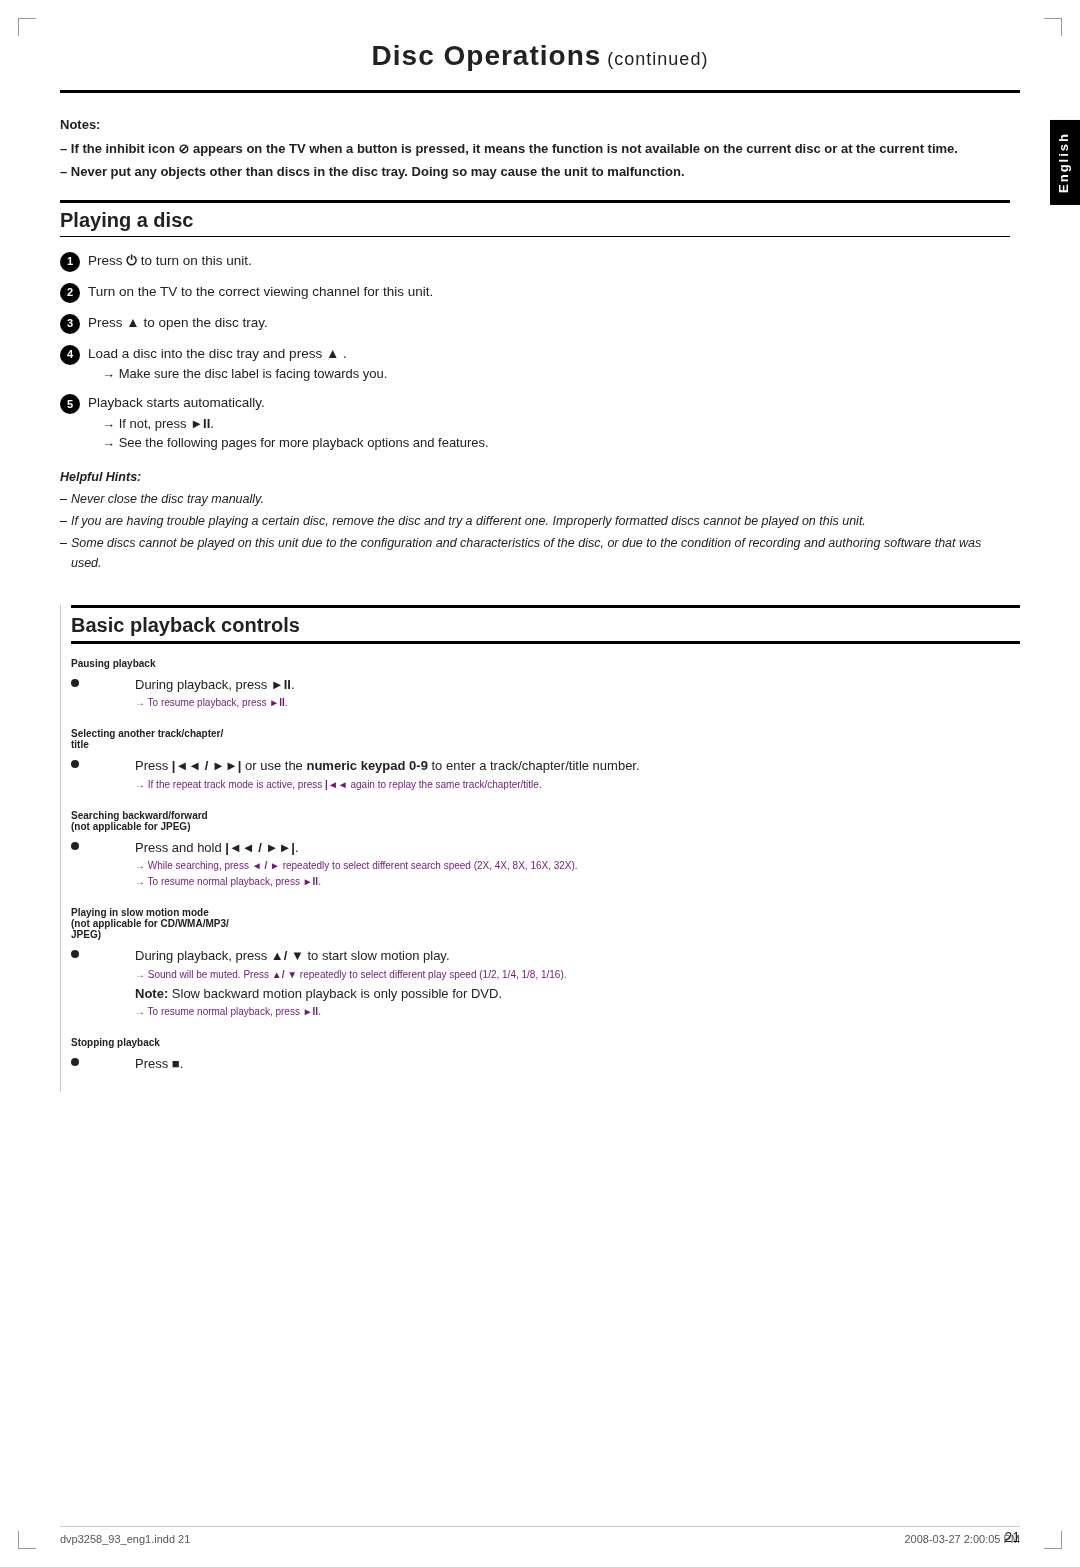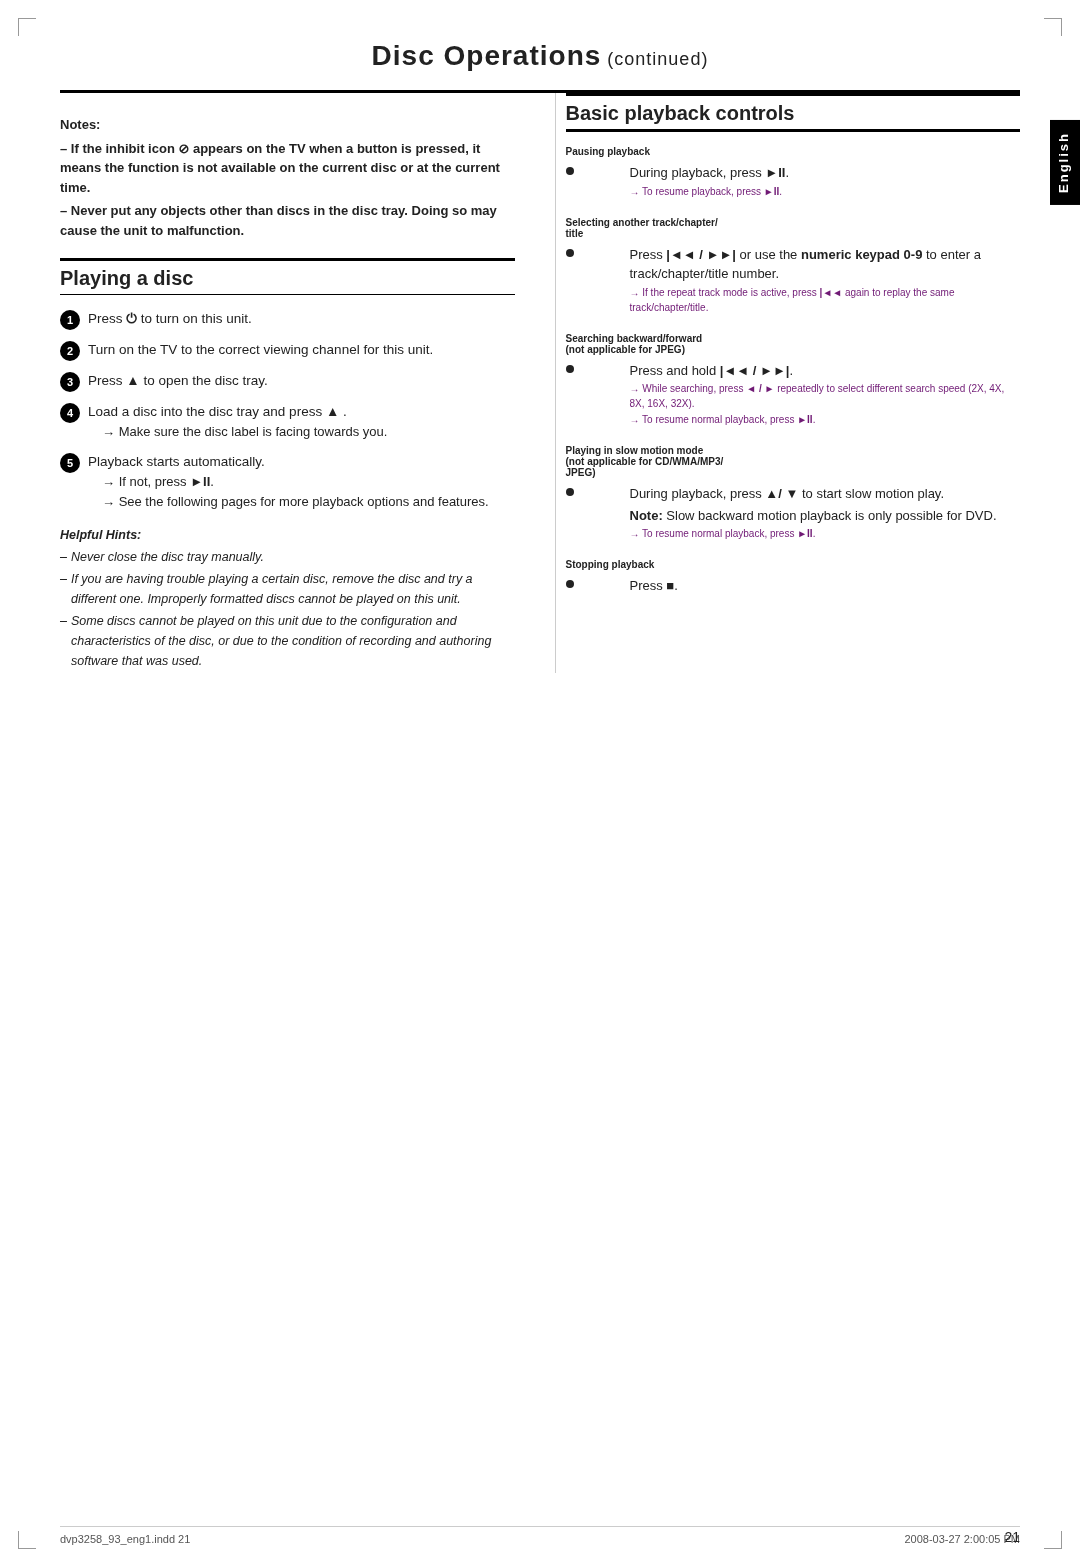--- a/index.html
+++ b/index.html
@@ -45,21 +45,21 @@
       margin: 0 60px 0 60px;
     }
     .page-title span.continued {
       font-size: 18px;
       font-weight: normal;
     }
 
     
     .content-area {
       display: flex;
-      flex-direction: row;
+      flex-direction: column;
       padding: 0 60px;
       gap: 30px;
       margin-top: 0;
     }
 
     .left-col {
       flex: 1 1 0;
       padding-right: 10px;
       padding-top: 22px;
     }
@@ -396,20 +396,21 @@
           </div>
         </div>
       </div>
 
       <div class="subsection">
         <div class="subsection-title">Playing in slow motion mode<br>(not applicable for CD/WMA/MP3/<br>JPEG)</div>
         <div class="bullet-item">
           <span class="bullet-dot"></span>
           <div class="bullet-content">
             During playback, press <b>▲/ ▼</b> to start slow motion play.
+            <span class="arrow-sub">Sound will be muted. Press <b>▲/ ▼</b> repeatedly to select different play speed (1/2, 1/4, 1/8, 1/16).</span>
             <span style="display:block; font-size:13px; line-height:1.5; margin-top:2px;"><b>Note:</b> Slow backward motion playback is only possible for DVD.</span>
             <span class="arrow-sub">To resume normal playback, press <b>►II</b>.</span>
           </div>
         </div>
       </div>
 
       <div class="subsection">
         <div class="subsection-title">Stopping playback</div>
         <div class="bullet-item">
           <span class="bullet-dot"></span>

